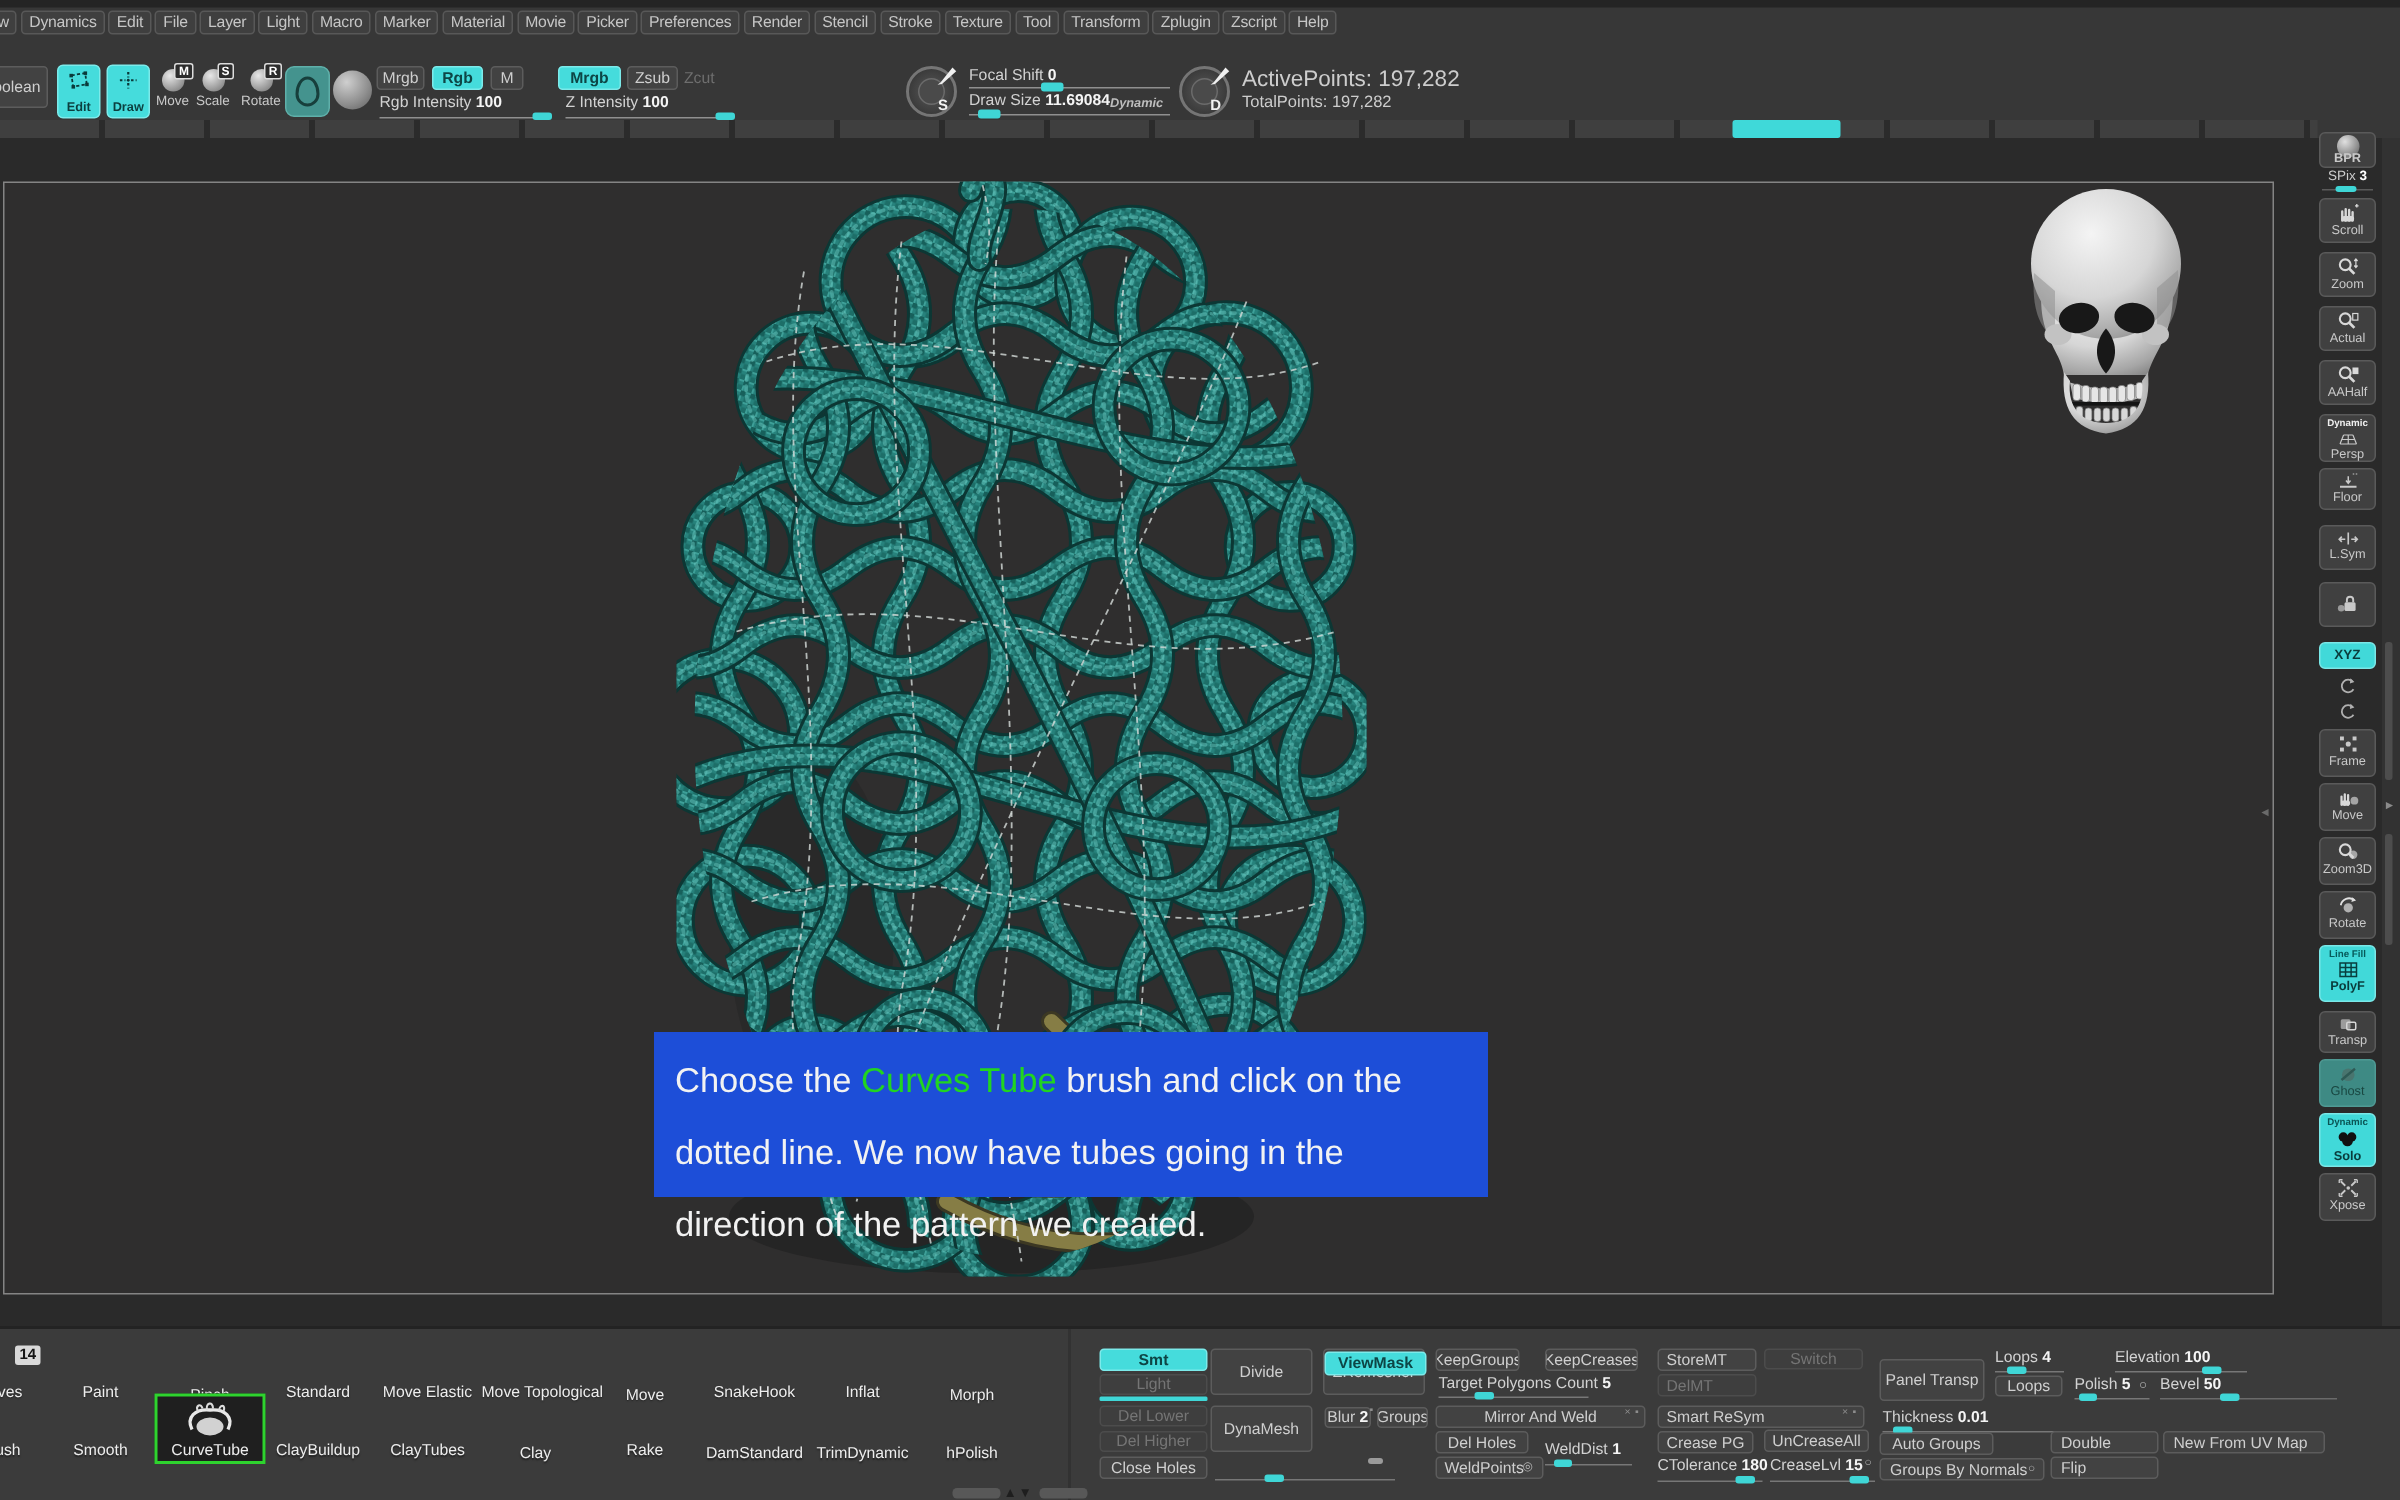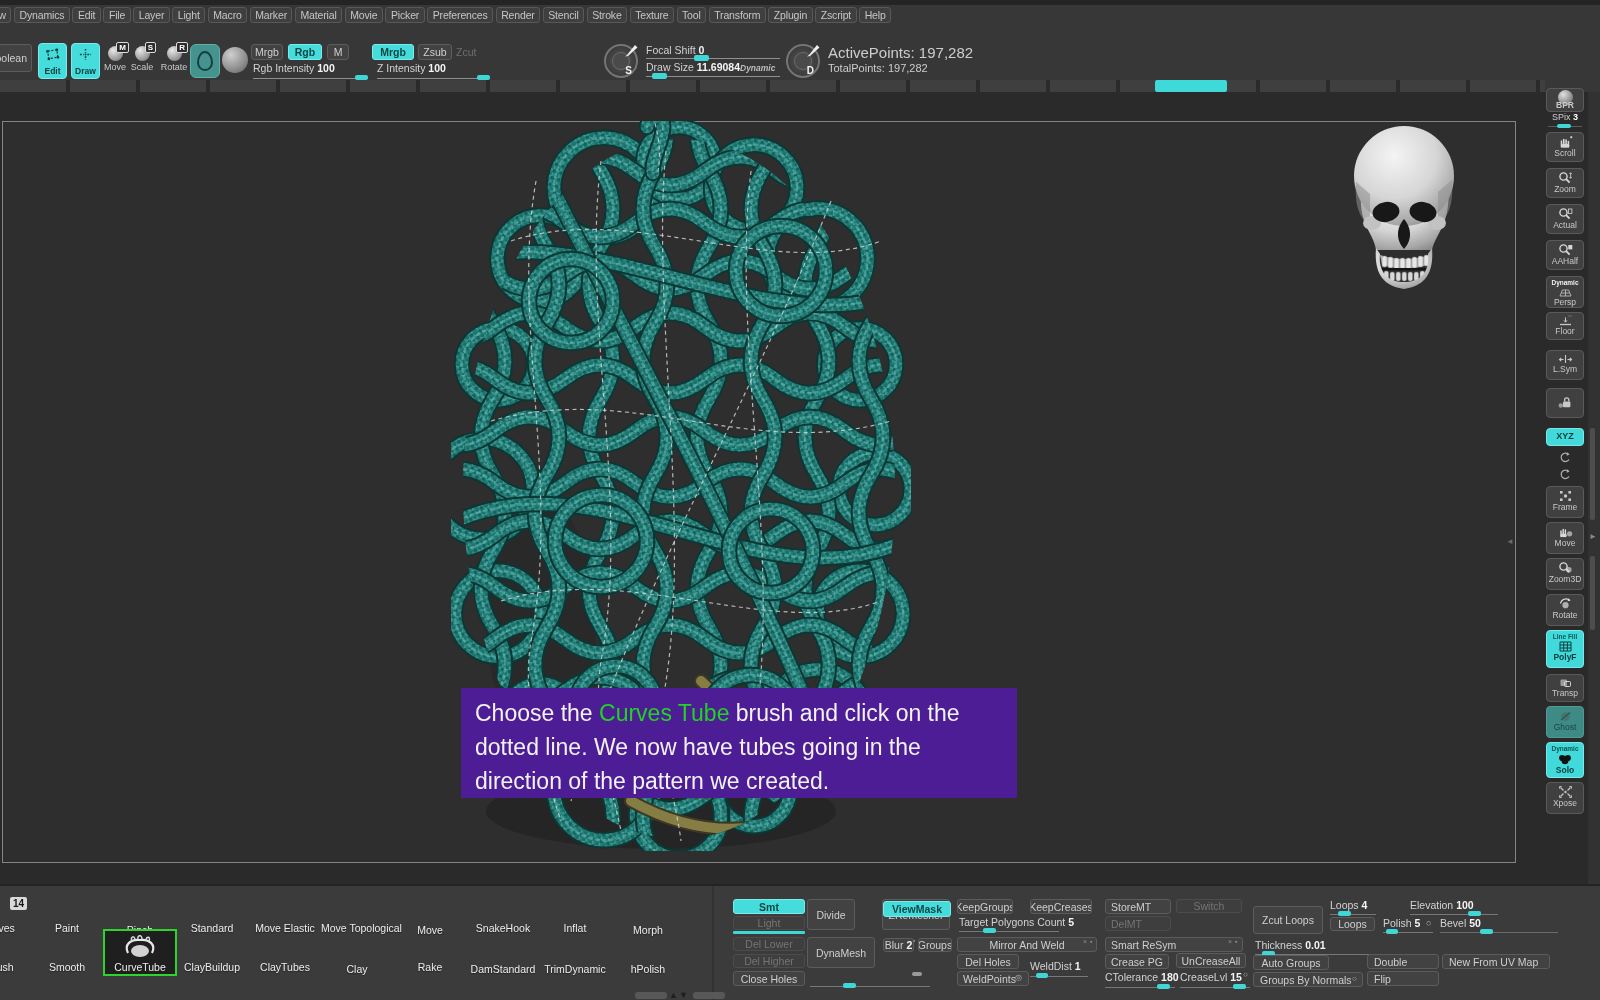--- a/index.html
+++ b/index.html
@@ -36,22 +36,22 @@
   .circ:before{content:"";position:absolute;inset:6px;border:1px solid #6b6b6b;border-radius:50%}
   .circ .letter{position:absolute;bottom:0;right:4px;font-size:10px;font-weight:bold;color:#f2f2f2}
   .circ svg{position:absolute;right:-4px;top:-5px}
   #segstrip{position:absolute;left:0;top:80px;width:1545px;height:12px;
             background:repeating-linear-gradient(90deg,#3f3f3f 0 66px,#2b2b2b 66px 70px)}
   #segactive{position:absolute;left:1155px;top:80px;width:72px;height:12px;background:#3fd9d9;border-radius:2px}
 
   
   #workspace{position:absolute;left:0;top:92px;width:1600px;height:792px;background:#2a2a2a}
   #canvas{position:absolute;left:2px;top:29px;width:1514px;height:742px;border:1px solid #848484;background:#2f2e2e}
-  #overlaybox{position:absolute;left:458px;top:566px;width:556px;height:110px;background:#4c1d95;
-              color:#f2f2f2;font-size:23px;line-height:34px;padding:8px 14px;z-index:5}
+  #overlaybox{position:absolute;left:433px;top:566px;width:556px;height:110px;background:#1d4ed8;
+              color:#f2f2f2;font-size:23px;line-height:48px;padding:8px 14px;z-index:5}
   #overlaybox .hl{color:#21d421}
   #edgecol{position:absolute;left:1588px;top:0;width:12px;height:792px;background:#323232}
   .vbar{position:absolute;width:5px;background:#4d4d4d;border-radius:2px}
   .tinytri{position:absolute;font-size:8px;color:#8a8a8a;line-height:8px}
 
   
   .sbtn{position:absolute;left:1546px;width:38px;background:#404040;border:1px solid #5a5a5a;border-radius:4px;
         color:#c9c9c9;font-size:8.5px;text-align:center;padding-top:2px;line-height:9px;z-index:6}
   .sbtn .ic{display:block;margin:0 auto}
   .sbtn.cyan{background:#41d9d9;border-color:#7ae8e8;color:#0a3c3c;font-weight:bold}
@@ -702,21 +702,21 @@
 <div class="divtri" style="left:679px;top:991px">▼</div>
 <div class="divbar" style="left:693px;top:992px"></div>
 
 <div class="btn cyan" style="left:733px;top:899px;width:72px;height:15px">Smt</div>
 <div class="btn dim" style="left:733px;top:916px;width:72px;height:14px">Light</div>
 <div class="abs" style="left:733px;top:931px;width:72px;height:3px;background:#3fd6d6;border-radius:1px"></div>
 <div class="btn dim" style="left:733px;top:937px;width:72px;height:14px">Del Lower</div>
 <div class="btn dim" style="left:733px;top:954px;width:72px;height:14px">Del Higher</div>
 <div class="btn" style="left:733px;top:971px;width:72px;height:15px">Close Holes</div>
 
-<div class="btn" style="left:807px;top:899px;width:48px;height:31px">Divide</div>
+<div class="btn" style="left:807px;top:899px;width:68px;height:31px">Divide</div>
 <div class="btn" style="left:807px;top:937px;width:68px;height:31px">DynaMesh</div>
 <div class="sl-label" style="left:810px;top:1004px">
   <span>Resolution</span> <b>128</b>
 </div>
 <div class="sline" style="left:810px;top:986px;width:120px;background:#777"></div>
 <div class="shandle" style="left:843px;top:983px"></div>
 
 <div class="btn" style="left:882px;top:899px;width:68px;height:31px">ZRemesher</div>
 <div class="btn" style="left:883px;top:938px;width:31px;height:14px">
   <span>Blur</span>&nbsp;<b style="color:#f5f5f5">2</b>
@@ -758,21 +758,21 @@
 <div class="sline" style="left:1105px;top:987px;width:70px;background:#777"></div>
 <div class="shandle" style="left:1157px;top:984px"></div>
 <div class="sl-label" style="left:1180px;top:971px">
   <span>CreaseLvl</span> <b>15</b>
 </div>
 <div class="toggle-ic" style="left:1243px;top:971px">○</div>
 <div class="sline" style="left:1180px;top:987px;width:70px;background:#777"></div>
 <div class="shandle" style="left:1233px;top:984px"></div>
 <div class="btn dim" style="left:1176px;top:899px;width:66px;height:14px">Switch</div>
 
-<div class="btn" style="left:1253px;top:906px;width:70px;height:28px">Zcut Loops</div>
+<div class="btn" style="left:1253px;top:906px;width:70px;height:28px">Panel Transp</div>
 <div class="sl-label" style="left:1255px;top:939px">
   <span>Thickness</span> <b>0.01</b>
 </div>
 <div class="sline" style="left:1255px;top:954px;width:140px;background:#777"></div>
 <div class="shandle" style="left:1262px;top:951px"></div>
 <div class="btn" style="left:1253px;top:955px;width:76px;height:15px">Auto Groups</div>
 <div class="btn" style="left:1253px;top:972px;width:110px;height:15px;justify-content:flex-start;padding-left:6px">Groups By Normals</div>
 <div class="toggle-ic" style="left:1352px;top:975px">○</div>
 
 <div class="sl-label" style="left:1330px;top:899px">

